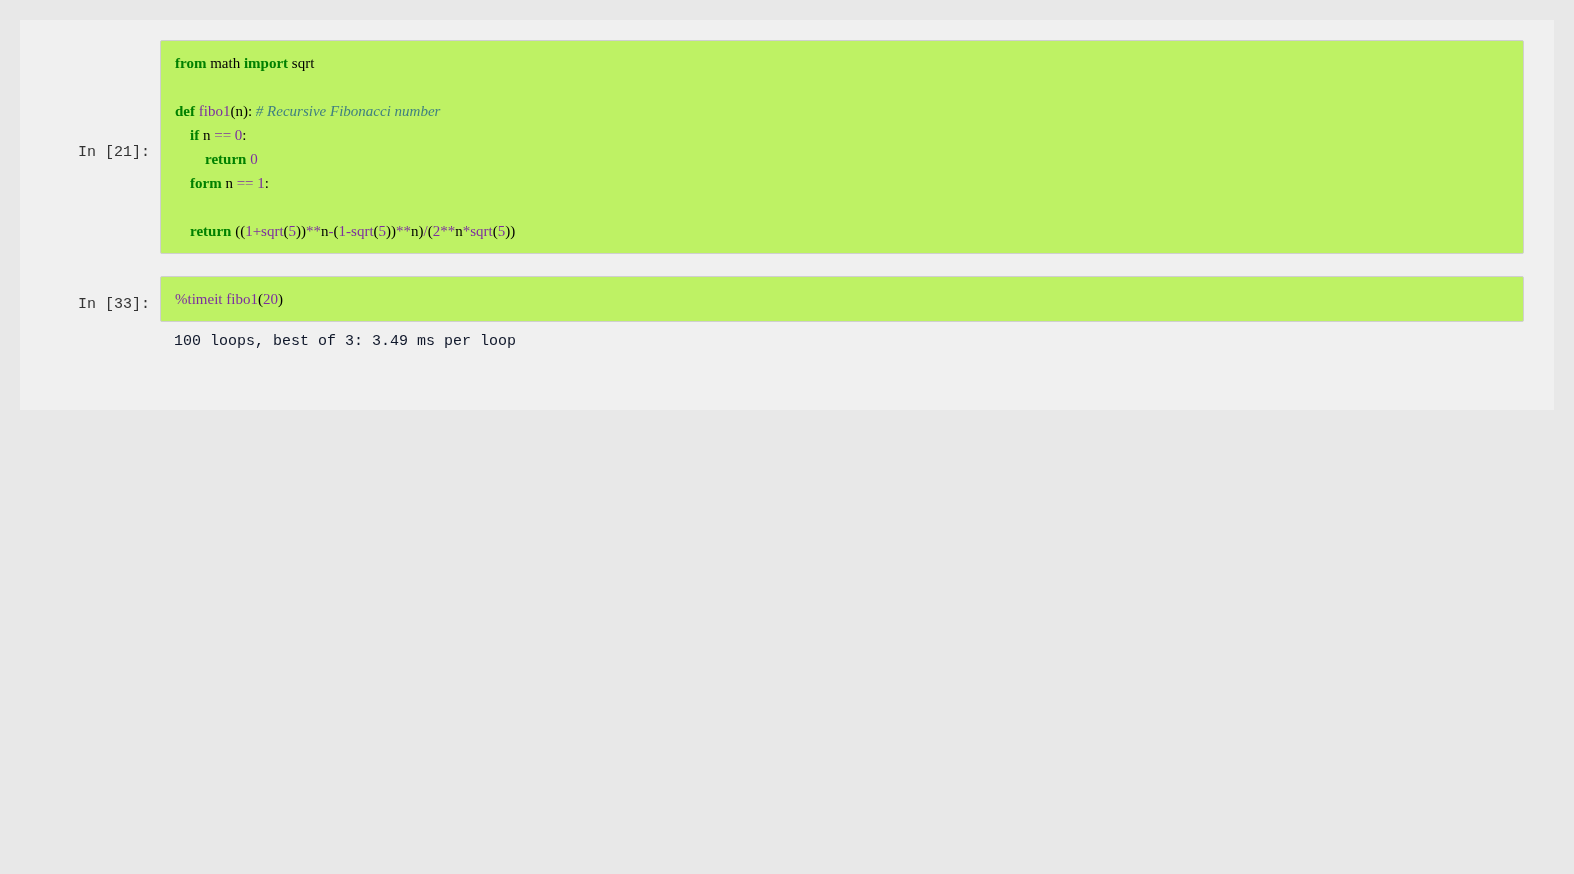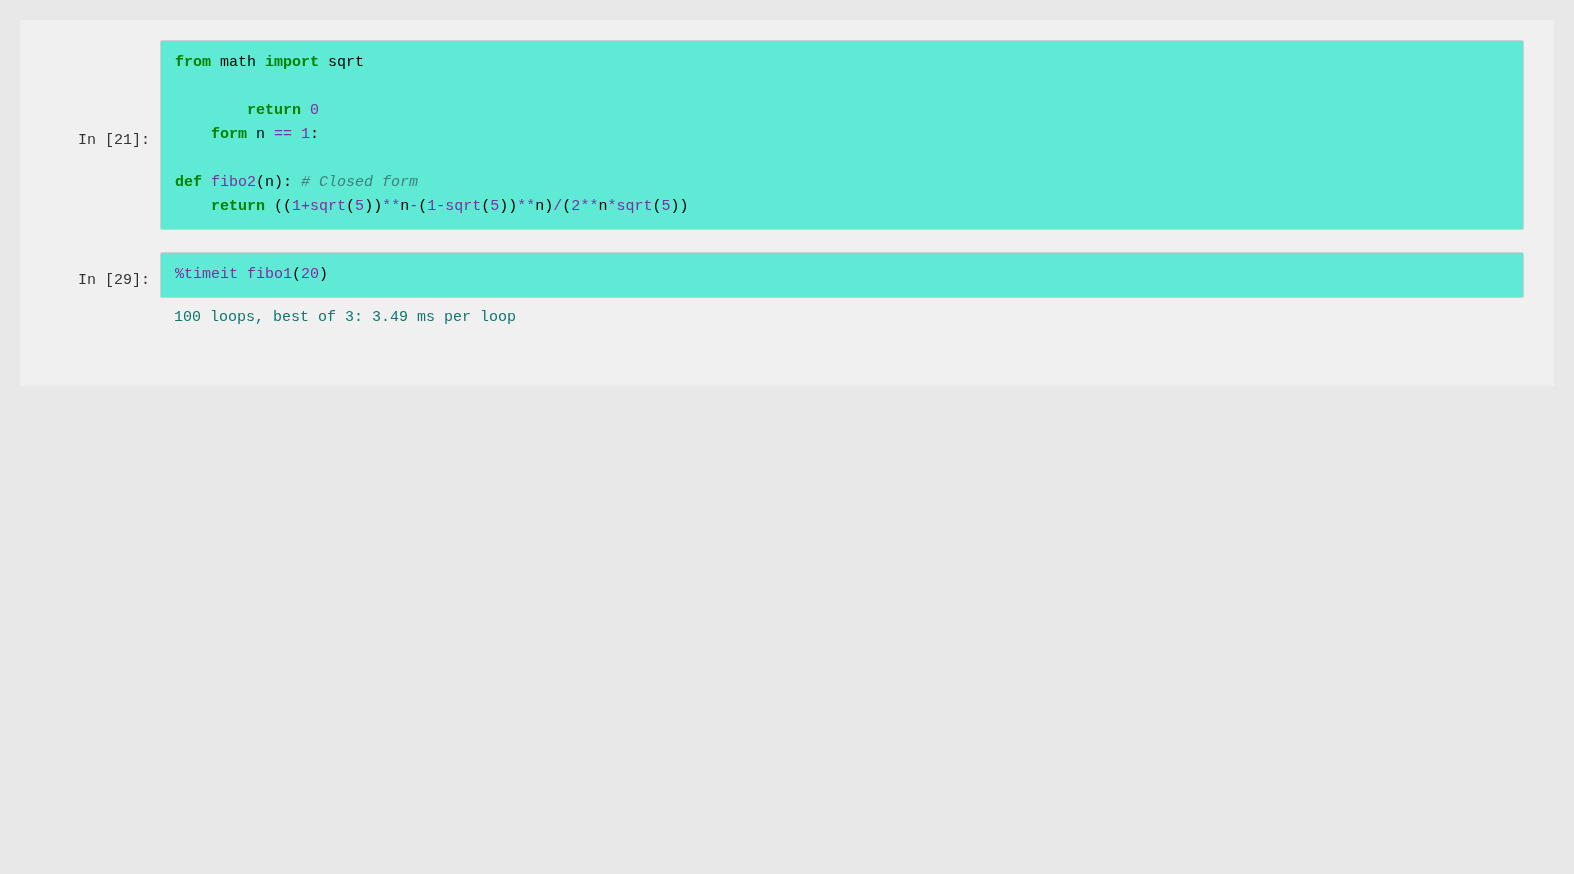--- a/index.html
+++ b/index.html
@@ -40,26 +40,26 @@
       padding-top: 10px;
       color: #333;
       font-size: 15px;
       text-align: right;
       flex-shrink: 0;
       font-family: 'Courier New', Courier, monospace;
     }
 
     .cell-input {
       flex: 1;
-      background: #5eead4;
+      background: #bef264;
       border: 1px solid #cfcfcf;
       border-radius: 2px;
       padding: 10px 14px;
       font-size: 15px;
-      font-family: Liberation Mono, monospace;
+      font-family: Liberation Serif, serif;
       line-height: 1.6;
     }
 
     .cell-active .cell-input {
       border-left: 2px solid #4aa3df;
     }
 
     .cell-output-row {
       display: flex;
       flex-direction: row;
@@ -68,21 +68,21 @@
     .cell-output-label {
       min-width: 110px;
       flex-shrink: 0;
     }
 
     .cell-output-content {
       flex: 1;
       padding: 8px 14px;
       font-size: 15px;
       font-family: 'Courier New', Courier, monospace;
-      color: #0f766e;
+      color: #0f172a;
       line-height: 1.6;
     }
 
     
     .kw-keyword { color: #008000; font-weight: bold; }
     .kw-def-name { color: #7c2fa0; font-weight: normal; }
     .kw-comment { color: #408080; font-style: italic; }
     .kw-number { color: #7c2fa0; }
     .kw-operator { color: #7c2fa0; }
     .kw-magic { color: #7c2fa0; }
@@ -96,34 +96,35 @@
 <body>
 
 <div class="notebook-container">
 
   <div class="cell">
     <div class="cell-row">
       <div class="cell-label">In [21]:</div>
       <div class="cell-input">
         <div><span class="kw-keyword">from</span> math <span class="kw-keyword">import</span> sqrt</div>
         <div>&nbsp;</div>
+        <div><span class="kw-keyword">def</span> <span class="kw-def-name">fibo1</span>(n): <span class="kw-comment"># Recursive Fibonacci number</span></div>
+        <div>&nbsp;&nbsp;&nbsp;&nbsp;<span class="kw-keyword">if</span> n <span class="kw-operator">==</span> <span class="kw-number">0</span>:</div>
         <div>&nbsp;&nbsp;&nbsp;&nbsp;&nbsp;&nbsp;&nbsp;&nbsp;<span class="kw-keyword">return</span> <span class="kw-number">0</span></div>
         <div>&nbsp;&nbsp;&nbsp;&nbsp;<span class="kw-keyword">form</span> n <span class="kw-operator">==</span> <span class="kw-number">1</span>:</div>
         <div>&nbsp;</div>
-        <div><span class="kw-keyword">def</span> <span class="kw-def-name">fibo2</span>(n): <span class="kw-comment"># Closed form</span></div>
         <div>&nbsp;&nbsp;&nbsp;&nbsp;<span class="kw-keyword">return</span> ((<span class="kw-number">1</span><span class="kw-operator">+</span><span class="kw-func-call">sqrt</span>(<span class="kw-number">5</span>))<span class="kw-operator">**</span>n<span class="kw-operator">-</span>(<span class="kw-number">1</span><span class="kw-operator">-</span><span class="kw-func-call">sqrt</span>(<span class="kw-number">5</span>))<span class="kw-operator">**</span>n)<span class="kw-operator">/</span>(<span class="kw-number">2</span><span class="kw-operator">**</span>n<span class="kw-operator">*</span><span class="kw-func-call">sqrt</span>(<span class="kw-number">5</span>))</div>
       </div>
     </div>
   </div>
 
   <div class="cell-separator"></div>
 
   <div class="cell">
     <div class="cell-row">
-      <div class="cell-label">In [29]:</div>
+      <div class="cell-label">In [33]:</div>
       <div class="cell-input">
         <div><span class="kw-magic">%timeit</span> <span class="kw-func-call">fibo1</span>(<span class="kw-number">20</span>)</div>
       </div>
     </div>
     <div class="cell-output-row">
       <div class="cell-output-label"></div>
       <div class="cell-output-content">
         100 loops, best of 3: 3.49 ms per loop
       </div>
     </div>

